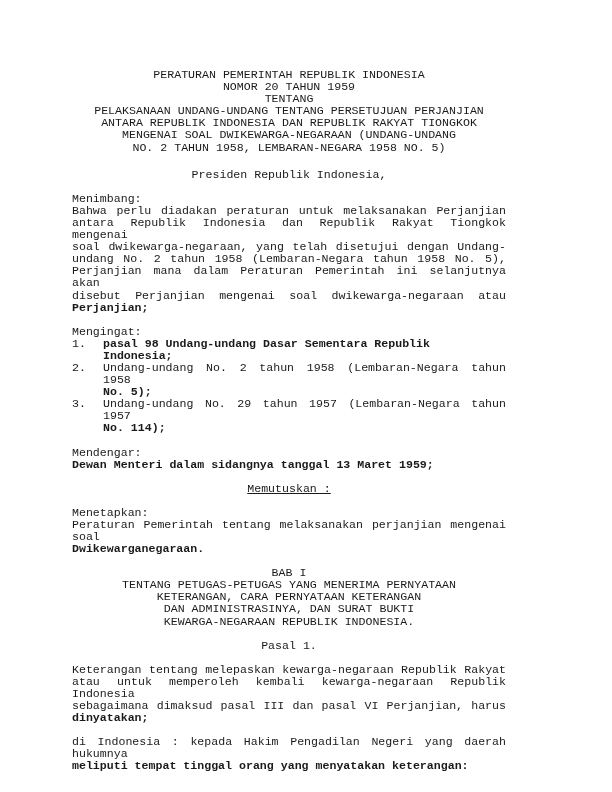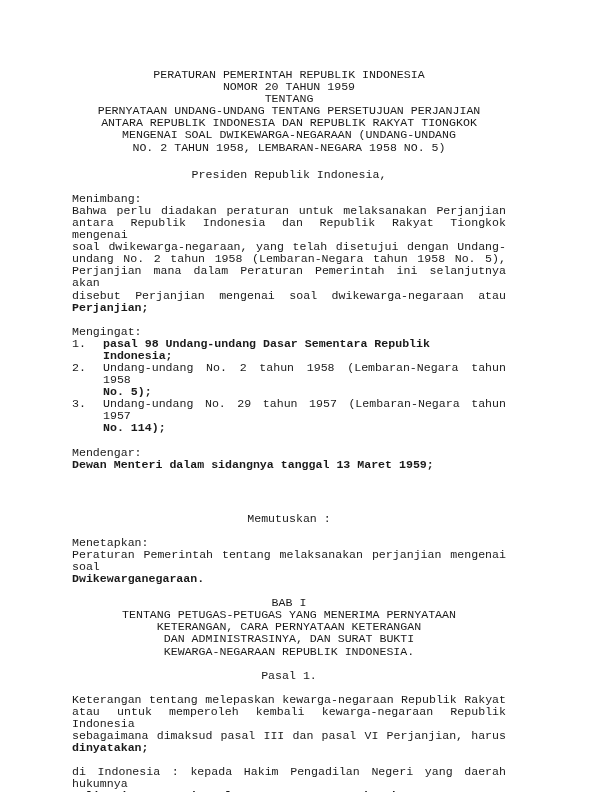--- a/index.html
+++ b/index.html
@@ -25,42 +25,42 @@
   
   .jline {
     text-align: justify;
     text-align-last: justify;
   }
   
   .jlast { text-align: left; font-weight: bold; }
 
   .salutation  { margin-top: 15px; }
   .block       { margin-top: 12px; }
-  .big-gap     { margin-top: 42px; }
+  .big-gap     { margin-top: 12px; text-decoration: underline; }
 
   .li { display: flex; }
   .li .marker {
     flex: 0 0 31px;
     width: 31px;
   }
   .li .li-body {
     flex: 1 1 auto;
     min-width: 0;
   }
 </style>
 </head>
 <body>
 
 <div class="page">
 
   <div class="title-block">
     <div class="cline">PERATURAN PEMERINTAH REPUBLIK INDONESIA</div>
     <div class="cline">NOMOR 20 TAHUN 1959</div>
     <div class="cline">TENTANG</div>
-    <div class="cline">PERNYATAAN UNDANG-UNDANG TENTANG PERSETUJUAN PERJANJIAN</div>
+    <div class="cline">PELAKSANAAN UNDANG-UNDANG TENTANG PERSETUJUAN PERJANJIAN</div>
     <div class="cline">ANTARA REPUBLIK INDONESIA DAN REPUBLIK RAKYAT TIONGKOK</div>
     <div class="cline">MENGENAI SOAL DWIKEWARGA-NEGARAAN (UNDANG-UNDANG</div>
     <div class="cline">NO. 2 TAHUN 1958, LEMBARAN-NEGARA 1958 NO. 5)</div>
   </div>
 
   <div class="cline salutation">Presiden Republik Indonesia,</div>
 
   <div class="block">
     <div class="line">Menimbang:</div>
     <div class="jline">Bahwa perlu diadakan peraturan untuk melaksanakan Perjanjian</div>

